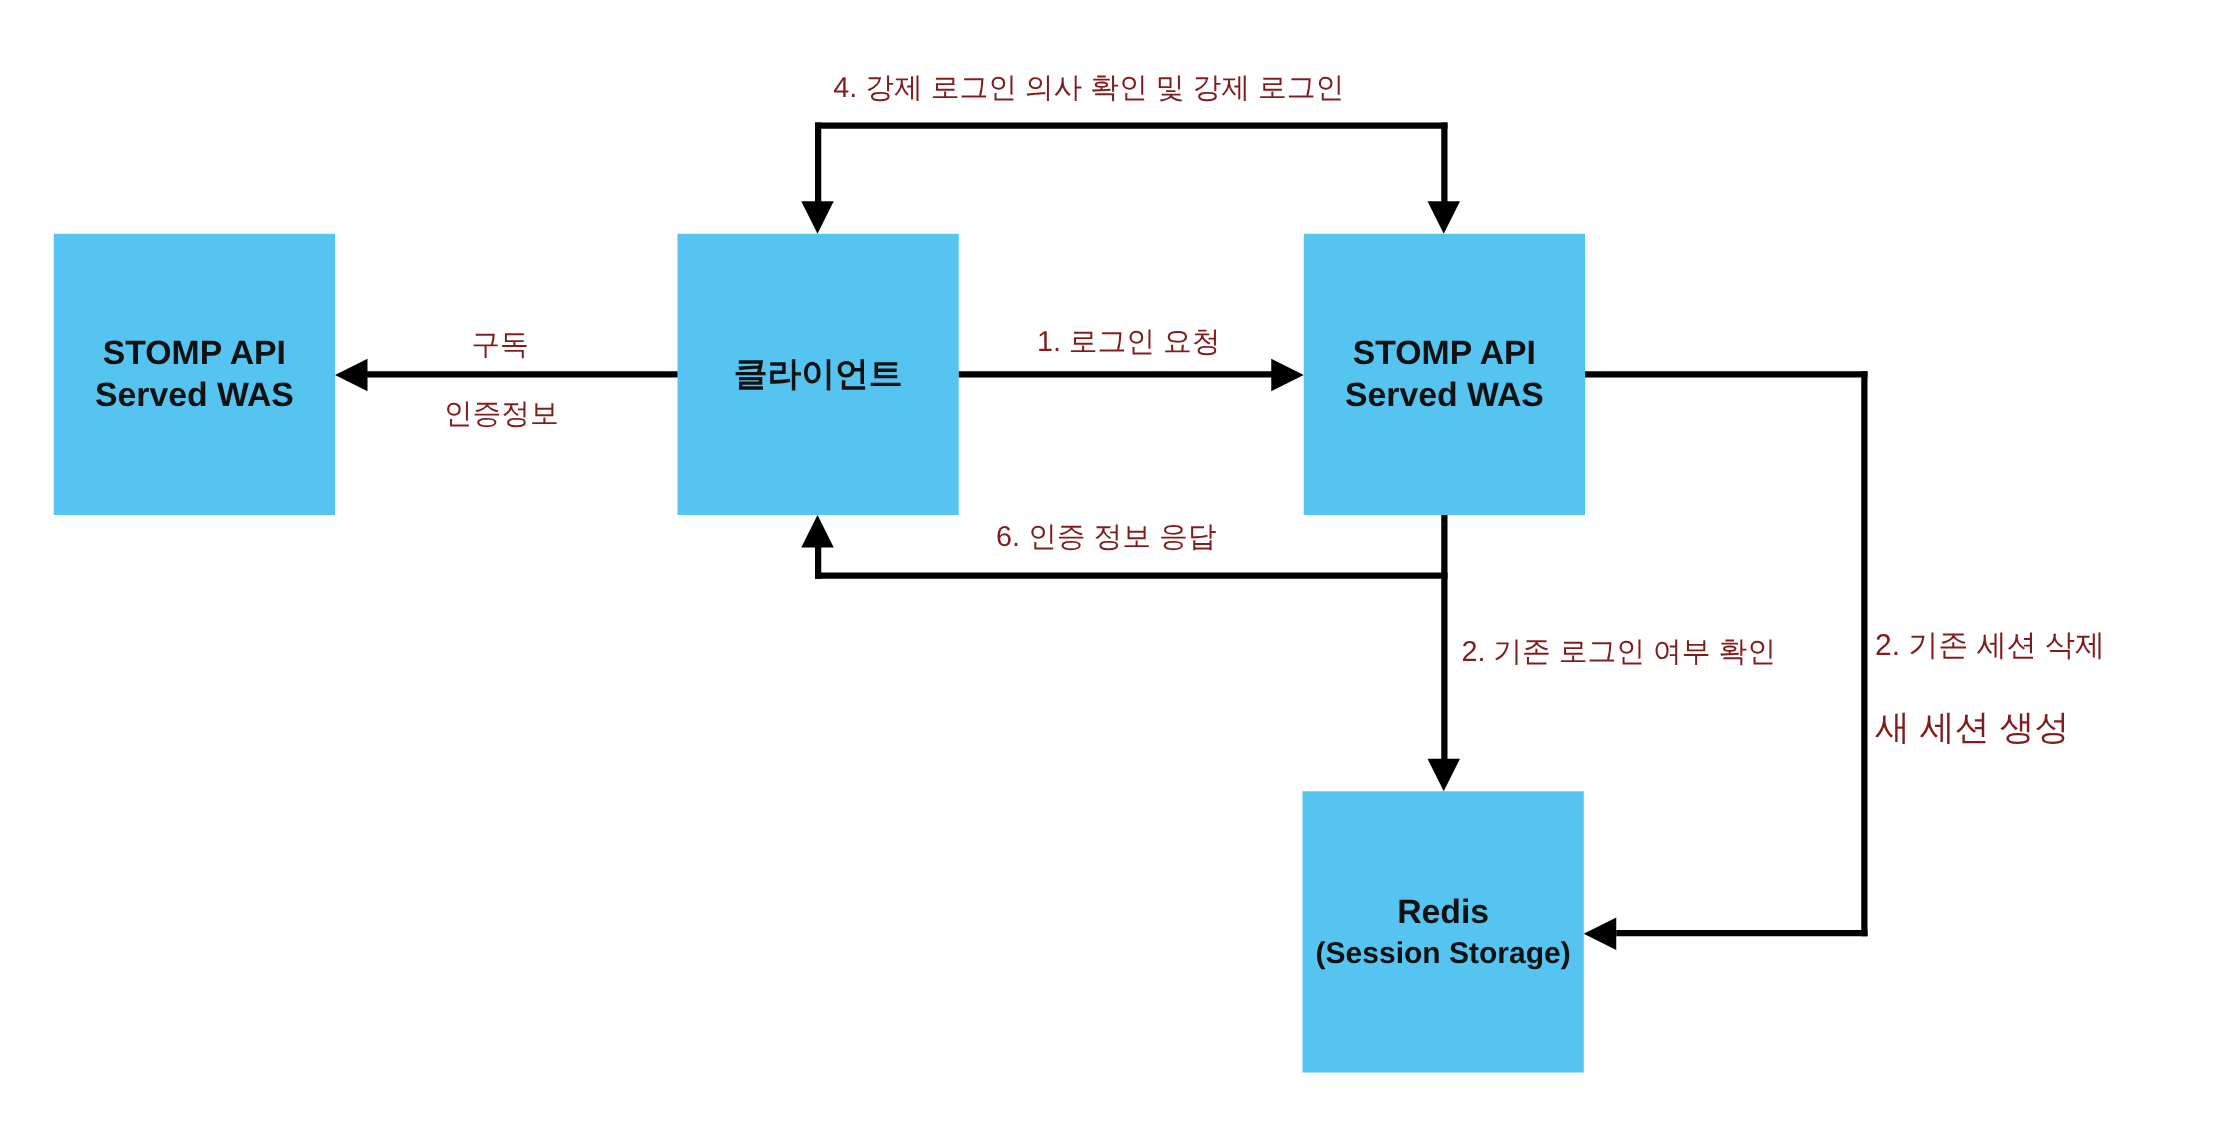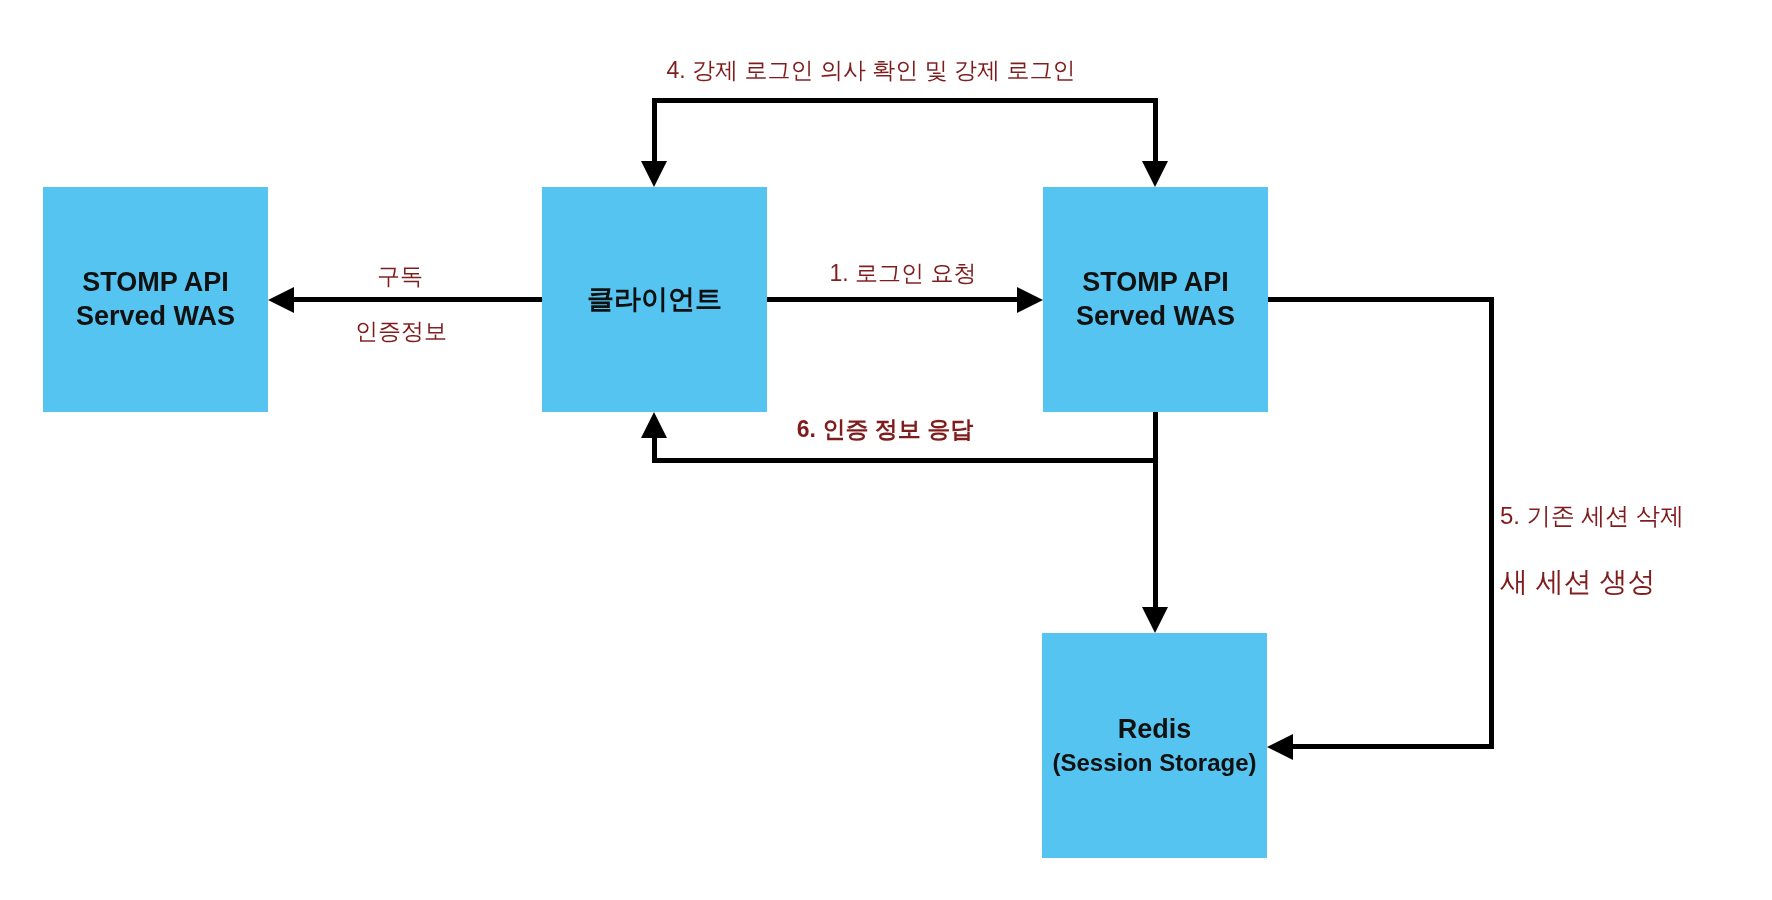--- a/index.html
+++ b/index.html
@@ -109,27 +109,28 @@
 
   <div class="seg" style="left:652px; top:98px; width:506px; height:5px;"></div>
   <div class="seg" style="left:652px; top:98px; width:5px; height:65px;"></div>
   <div class="arr down" style="left:641px; top:161px;"></div>
   <div class="seg" style="left:1153px; top:98px; width:5px; height:65px;"></div>
   <div class="arr down" style="left:1142px; top:161px;"></div>
   <div class="lbl center" style="left:871px; top:70px;">4. 강제 로그인 의사 확인 및 강제 로그인</div>
 
   <div class="seg" style="left:1153px; top:412px; width:5px; height:197px;"></div>
   <div class="arr down" style="left:1142px; top:607px;"></div>
+  <div class="lbl center" style="left:1295px; top:521px;">2. 기존 로그인 여부 확인</div>
 
   <div class="arr up" style="left:641px; top:412px;"></div>
   <div class="seg" style="left:652px; top:436px; width:5px; height:27px;"></div>
   <div class="seg" style="left:652px; top:458px; width:506px; height:5px;"></div>
-  <div class="lbl center" style="left:885px; top:429px;font-weight:bold;">6. 인증 정보 응답</div>
+  <div class="lbl center" style="left:885px; top:429px;">6. 인증 정보 응답</div>
 
   <div class="seg" style="left:1268px; top:297px; width:226px; height:5px;"></div>
   <div class="seg" style="left:1489px; top:297px; width:5px; height:452px;"></div>
   <div class="seg" style="left:1293px; top:744px; width:201px; height:5px;"></div>
   <div class="arr left" style="left:1267px; top:734px;"></div>
 
-  <div class="lbl" style="left:1500px; top:500px; font-size:24px;">5. 기존 세션 삭제</div>
+  <div class="lbl" style="left:1500px; top:500px; font-size:24px;">2. 기존 세션 삭제</div>
   <div class="lbl" style="left:1500px; top:563px; font-size:28px;">새 세션 생성</div>
 
 </div>
 
 </body></html>

